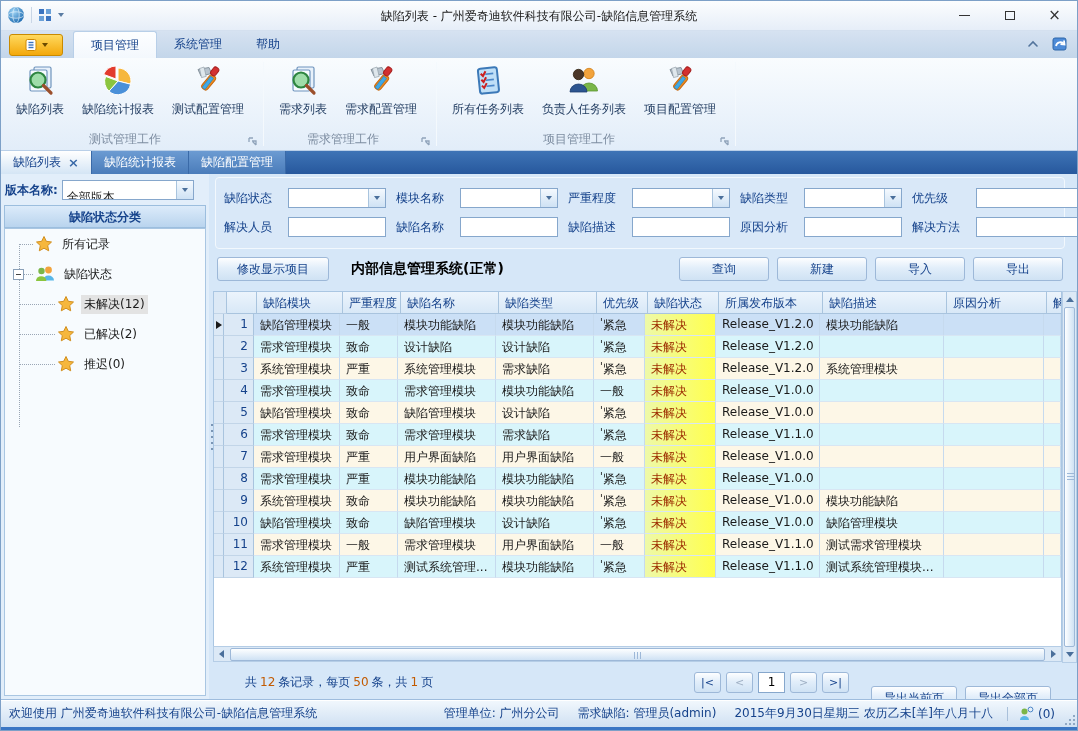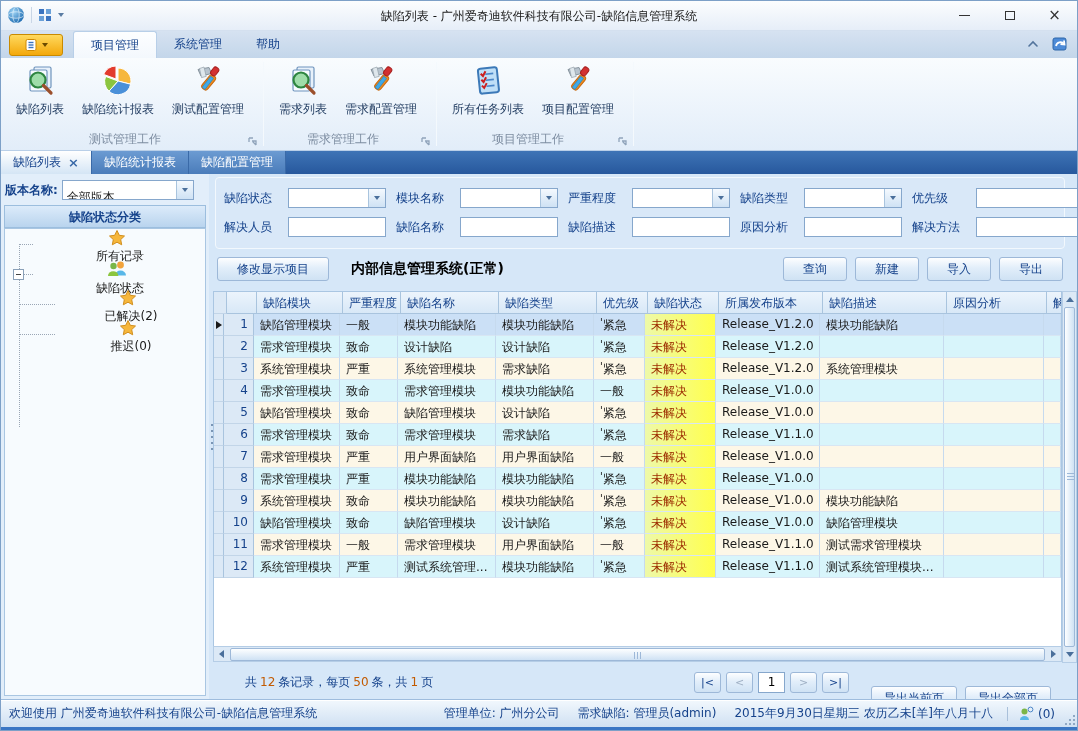--- a/index.html
+++ b/index.html
@@ -66,21 +66,21 @@
                display:flex; align-items:center; justify-content:center; }
   .combo-btn::after { content:""; border-left:3.5px solid transparent; border-right:3.5px solid transparent;
                       border-top:4.5px solid #4a6f9b; }
   .tree-header { position:absolute; left:3px; top:31px; width:202px; height:23px; text-align:center;
                  line-height:23px; font-weight:bold; color:#15428b;
                  background:linear-gradient(#dcebfa,#b9d4ee); border:1px solid #9cbede; }
   .tree-panel { position:absolute; left:3px; top:54px; width:202px; bottom:3px;
                 background:#f7fbfe; border:1px solid #a9c6e2; overflow:hidden; }
   .tree-vline { position:absolute; left:14px; top:17px; height:181px; width:0;
                 border-left:1px dotted #9aa6b5; }
-  .titem { position:relative; height:30px; display:flex; align-items:center;flex-direction:column; }
+  .titem { position:relative; height:30px; display:flex; align-items:center; }
   .titem.lvl1 { padding-left:30px; }
   .titem.lvl2 { padding-left:52px; }
   .titem.lvl1::before { content:""; position:absolute; left:14px; top:15px; width:14px;
                         border-top:1px dotted #9aa6b5; }
   .titem.lvl2::before { content:""; position:absolute; left:14px; top:15px; width:36px;
                         border-top:1px dotted #9aa6b5; }
   .titem .icon { margin-right:6px; display:flex; }
   .tlabel { padding:1px 3px; white-space:nowrap; }
   .tlabel-sel { background:#e3e3e3; }
   .texp { position:absolute; left:8px; top:10px; width:11px; height:11px; background:#fff;
@@ -105,21 +105,21 @@
 
   
   .toolbar { position:absolute; left:214px; top:255px; width:850px; height:26px;
              display:flex; align-items:center; }
   .btn { background:linear-gradient(#fdfeff,#e2eefa 45%,#cfe2f4); border:1px solid #9db8d8;
          border-radius:3px; color:#15428b; display:flex; align-items:center; justify-content:center;
          height:24px; }
   .modify-btn { width:112px; margin-left:2px; }
   .proj-title { margin-left:22px; font-size:14px; font-weight:bold; color:#000; }
   .tb-right { margin-left:auto; display:flex; gap:8px; padding-right:2px; }
-  .tb-right .btn { width:64px; }
+  .tb-right .btn { width:90px; }
 
   
   .table-wrap { position:absolute; left:212px; top:290px; width:849px; height:355px;
                 background:#fff; border:1px solid #aac6e2; border-bottom:none; overflow:hidden; }
   .trow { display:flex; height:22px; }
   .th { background:linear-gradient(#ecf4fc,#d8e8f7); border-right:1px solid #a9c4de;
         border-bottom:1px solid #a9c4de; color:#15428b; padding:3px 0 0 6px; overflow:hidden;
         white-space:nowrap; flex-shrink:0;font-family:Liberation Mono, monospace; }
   .td { border-right:1px solid #c6daee; border-bottom:1px solid #d8e6f3; padding:3px 0 0 6px;
         overflow:hidden; white-space:nowrap; flex-shrink:0; }
@@ -358,20 +358,31 @@
                   <path d="M10.5 15 l2 2.5 3 -4.5" fill="none" stroke="#cc1f1f" stroke-width="2"></path>
                   <path d="M10.5 21 l2 2.5 3 -4.5" fill="none" stroke="#cc1f1f" stroke-width="2"></path>
                 </g>
               </svg>
             </span>
             <div class="rbtn-label">所有任务列表</div>
           </div>
           <div class="rbtn">
             <span class="icon">
               <svg width="34" height="34" viewBox="0 0 34 34">
+                <circle cx="22" cy="9.5" r="5.2" fill="#f2a33c" stroke="#d07f16" stroke-width="0.8"></circle>
+                <path d="M13.5 27 a8.5 8 0 0 1 17 0 z" fill="#7ab648" stroke="#5a9430" stroke-width="0.8"></path>
+                <circle cx="11.5" cy="10.5" r="5.2" fill="#4a3628" stroke="#30220f" stroke-width="0.8"></circle>
+                <path d="M3 28 a8.5 8 0 0 1 17 0 z" fill="#2c5590" stroke="#1c3c6e" stroke-width="0.8"></path>
+              </svg>
+            </span>
+            <div class="rbtn-label">负责人任务列表</div>
+          </div>
+          <div class="rbtn">
+            <span class="icon">
+              <svg width="34" height="34" viewBox="0 0 34 34">
                 <rect x="14.5" y="10" width="7" height="17" rx="3" transform="rotate(40 18 18)" fill="#ef8b1d" stroke="#c96a10"></rect>
                 <path d="M7 5.5 L18 3.5 L20.5 9.5 L10 12 Z" fill="#b8c4cf" stroke="#88959f"></path>
                 <path d="M8.5 4.5 L13 3 L15.2 12.4 L10.5 13.6 Z" fill="#dfe7ec" stroke="#88959f" stroke-width="0.6"></path>
                 <rect x="21" y="3" width="6" height="9" rx="2.5" transform="rotate(38 24 7)" fill="#d33030" stroke="#a82020"></rect>
                 <rect x="15" y="12" width="3.6" height="14" transform="rotate(38 17 19)" fill="#3fa9e8" stroke="#2880b8" stroke-width="0.6"></rect>
               </svg>
             </span>
             <div class="rbtn-label">项目配置管理</div>
           </div>
         </div>
@@ -422,20 +433,28 @@
           <span class="texp"></span>
           <span class="icon">
             <svg width="20" height="20" viewBox="0 0 20 20">
               <circle cx="13.5" cy="6" r="3.4" fill="#f2a33c"></circle>
               <path d="M8 16.5 a5.5 5 0 0 1 11 0 z" fill="#58b7e8"></path>
               <circle cx="6.5" cy="7" r="3.2" fill="#7ab648"></circle>
               <path d="M1 17 a5.2 4.8 0 0 1 10.4 0 z" fill="#8bc53f"></path>
             </svg>
           </span>
           <span class="tlabel">缺陷状态</span>
+        </div>
+        <div class="titem lvl2">
+          <span class="icon">
+            <svg width="18" height="18" viewBox="0 0 18 18">
+              <path d="M9 1.5 L11.3 6.3 16.5 7 12.7 10.6 13.7 15.8 9 13.2 4.3 15.8 5.3 10.6 1.5 7 6.7 6.3 Z" fill="#f6b73c" stroke="#d18f1f"></path>
+            </svg>
+          </span>
+          <span class="tlabel tlabel-sel">未解决(12)</span>
         </div>
         <div class="titem lvl2">
           <span class="icon">
             <svg width="18" height="18" viewBox="0 0 18 18">
               <path d="M9 1.5 L11.3 6.3 16.5 7 12.7 10.6 13.7 15.8 9 13.2 4.3 15.8 5.3 10.6 1.5 7 6.7 6.3 Z" fill="#f6b73c" stroke="#d18f1f"></path>
             </svg>
           </span>
           <span class="tlabel">已解决(2)</span>
         </div>
         <div class="titem lvl2">

